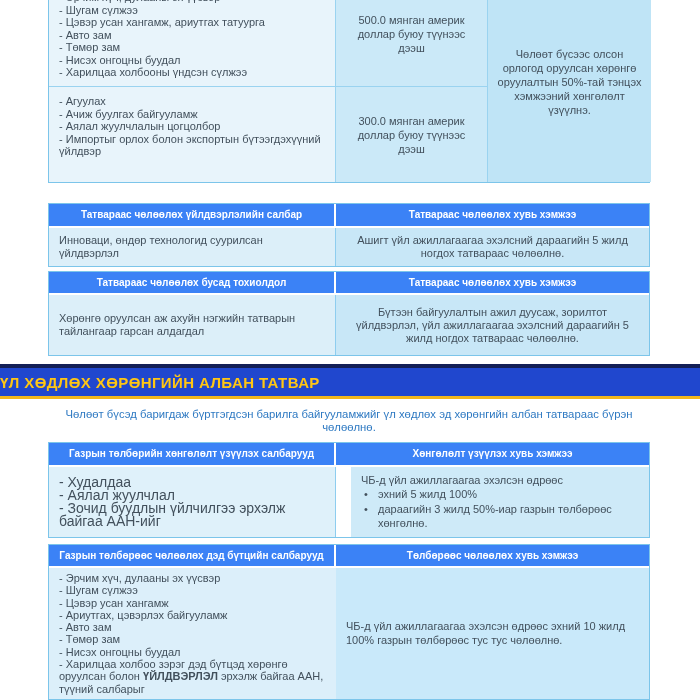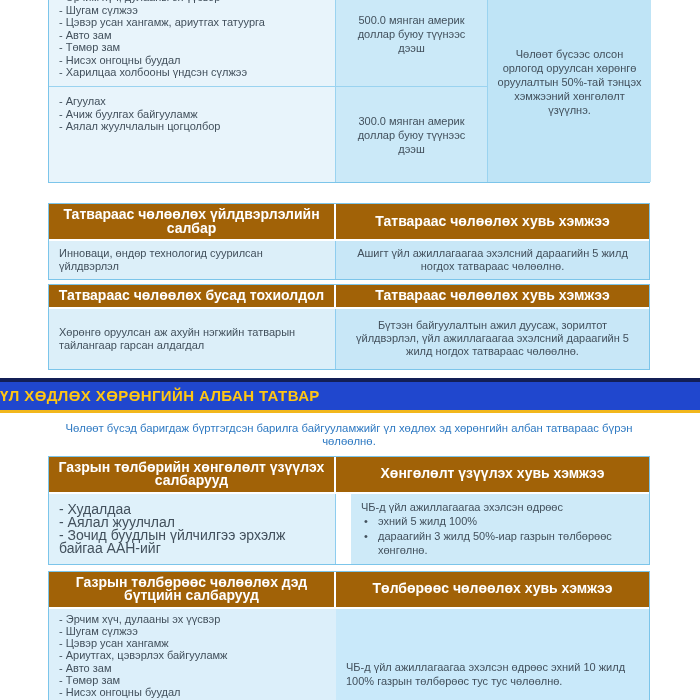--- a/index.html
+++ b/index.html
@@ -8,21 +8,21 @@
     font-family:"Liberation Sans","DejaVu Sans",sans-serif;
     color:#42505C;
     -webkit-font-smoothing:antialiased;
   }
   .page{padding:0 50px 0 48px;margin-top:-20px;}
 
   
   .tbl{border:1px solid #7CC5EA;background:#ffffff;}
   .grid2{display:grid;grid-template-columns:287px 313px;}
   .hcell{
-    background:#a16207;color:#ffffff;font-weight:bold;font-size:14px;line-height:13.5px;
+    background:#3b82f6;color:#ffffff;font-weight:bold;font-size:10px;line-height:13.5px;
     display:flex;align-items:center;justify-content:center;text-align:center;
     padding:4px 8px;
   }
   .hcell.hl{border-right:2px solid #ffffff;}
   .hrow-sep{border-bottom:2px solid #ffffff;}
   .bcell{font-size:11px;line-height:13px;padding:6px 10px;}
   .bcell.sep{border-right:1px solid #8ECDEF;}
   .v-center{display:flex;flex-direction:column;justify-content:center;}
   .t-center{text-align:center;}
 
@@ -90,20 +90,21 @@
       <div class="list-line">- Төмөр зам</div>
       <div class="list-line">- Нисэх онгоцны буудал</div>
       <div class="list-line">- Харилцаа холбооны үндсэн сүлжээ</div>
     </div>
     <div class="mid-cell rowA bb br">500.0 мянган америк доллар буюу түүнээс дээш</div>
     <div class="right-cell">Чөлөөт бүсээс олсон орлогод оруулсан хөрөнгө оруулалтын 50%-тай тэнцэх хэмжээний хөнгөлөлт үзүүлнэ.</div>
     <div class="list-cell rowB br">
       <div class="list-line">- Агуулах</div>
       <div class="list-line">- Ачиж буулгах байгууламж</div>
       <div class="list-line">- Аялал жуулчлалын цогцолбор</div>
+      <div class="list-line">- Импортыг орлох болон экспортын бүтээгдэхүүний үйлдвэр</div>
     </div>
     <div class="mid-cell rowB br">300.0 мянган америк доллар буюу түүнээс дээш</div>
   </div>
 
   <div class="tbl grid2 mt20">
     <div class="hcell hl hrow-sep">Татвараас чөлөөлөх үйлдвэрлэлийн салбар</div>
     <div class="hcell hrow-sep">Татвараас чөлөөлөх хувь хэмжээ</div>
     <div class="bcell sep t23-left v-center">Инноваци, өндөр технологид суурилсан үйлдвэрлэл</div>
     <div class="bcell t23-right v-center t-center">Ашигт үйл ажиллагаагаа эхэлсний дараагийн 5 жилд ногдох татвараас чөлөөлнө.</div>
   </div>

